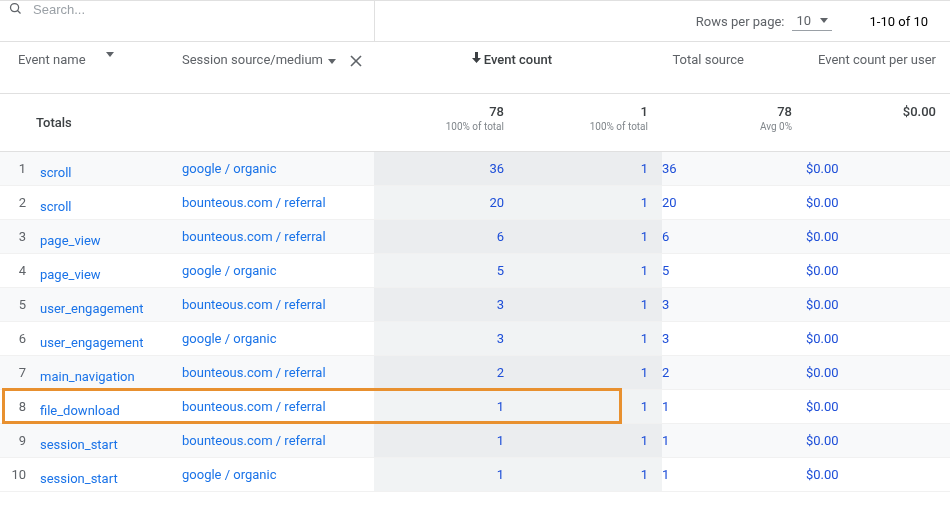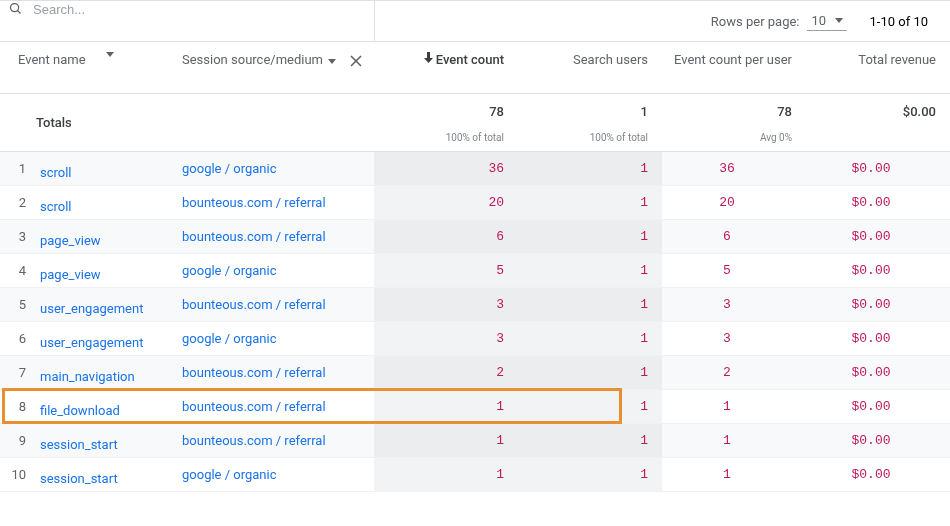--- a/index.html
+++ b/index.html
@@ -39,21 +39,21 @@
     width: 1px;
     height: 100%;
     background: #e0e0e0;
   }
   .top-right {
     flex: 1;
     display: flex;
     align-items: center;
     justify-content: flex-end;
     padding-right: 22px;
-    gap: 22px;
+    gap: 37px;
   }
   .rows-per {
     display: flex;
     align-items: center;
     gap: 8px;
     color: #5f6368;
   }
   .rp-select {
     display: flex;
     align-items: center;
@@ -136,21 +136,21 @@
   .totals-metrics {
     flex: 1;
     display: flex;
   }
   .tcol {
     flex: 1;
     text-align: right;
     padding: 10px 14px 8px 6px;
     display: flex;
     flex-direction: column;
-    justify-content: space-between;
+    justify-content: flex-start;
     gap: 2px;
   }
   .tval { font-weight: 500; color: #3c4043; font-size: 13px; }
   .tsub { font-size: 10px; color: #80868b; }
 
   .data-rows { }
   .drow {
     display: flex;
     height: 34px;
     border-bottom: 1px solid #f1f1f1;
@@ -173,24 +173,23 @@
     color: #1a73e8;
   }
   .metrics {
     flex: 1;
     display: flex;
     height: 100%;
     align-items: center;
   }
   .dcol {
     flex: 1;
-    text-align: center;
+    text-align: left;
     padding-right: 14px;
-    color: #be185d;
-    font-family: Liberation Mono, monospace;
+    color: #1d4ed8;
   }
   .dcol.shadecol { background: #f1f3f4; height: 100%; display:flex; align-items:center; justify-content:flex-end; }
   .drow.shade .dcol.shadecol { background: #ebedef; }
 
   .highlight-box {
     position: absolute;
     border: 3px solid #e8902f;
     pointer-events: none;
   }
   .table-wrap { position: relative; }
@@ -257,27 +256,24 @@
   <div class="metric-head">
     <div class="mcol first">
       <span>
         <svg width="9" height="11" viewBox="0 0 9 11" fill="#3c4043">
             <path d="M4.5 11 L0 6 H3 V0 H6 V6 H9 Z"></path>
           </svg>
       </span>
       <span>Event count</span>
     </div>
     <div class="mcol">
-        <span>Search users</span>
+        <span>Total source</span>
       </div>
     <div class="mcol">
         <span>Event count per user</span>
-      </div>
-    <div class="mcol">
-        <span>Total revenue</span>
       </div>
   </div>
 </div>
 
 <div class="totals-row">
   <div class="totals-left">Totals</div>
   <div class="totals-metrics">
     <div class="tcol">
         <span class="tval">78</span>
         <span class="tsub">100% of total</span>

